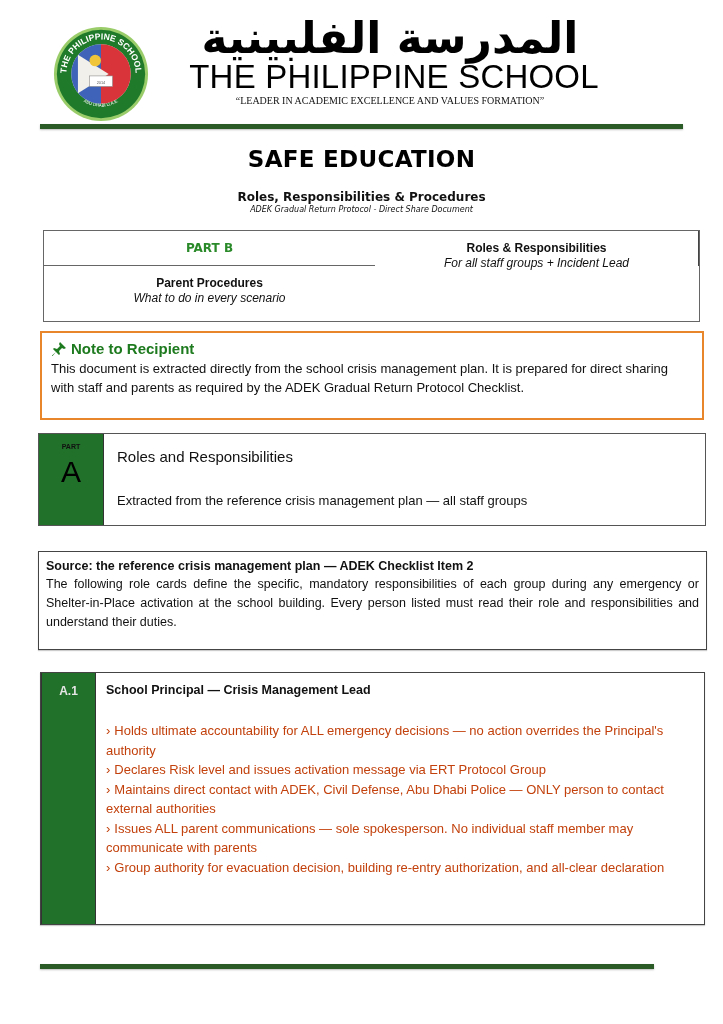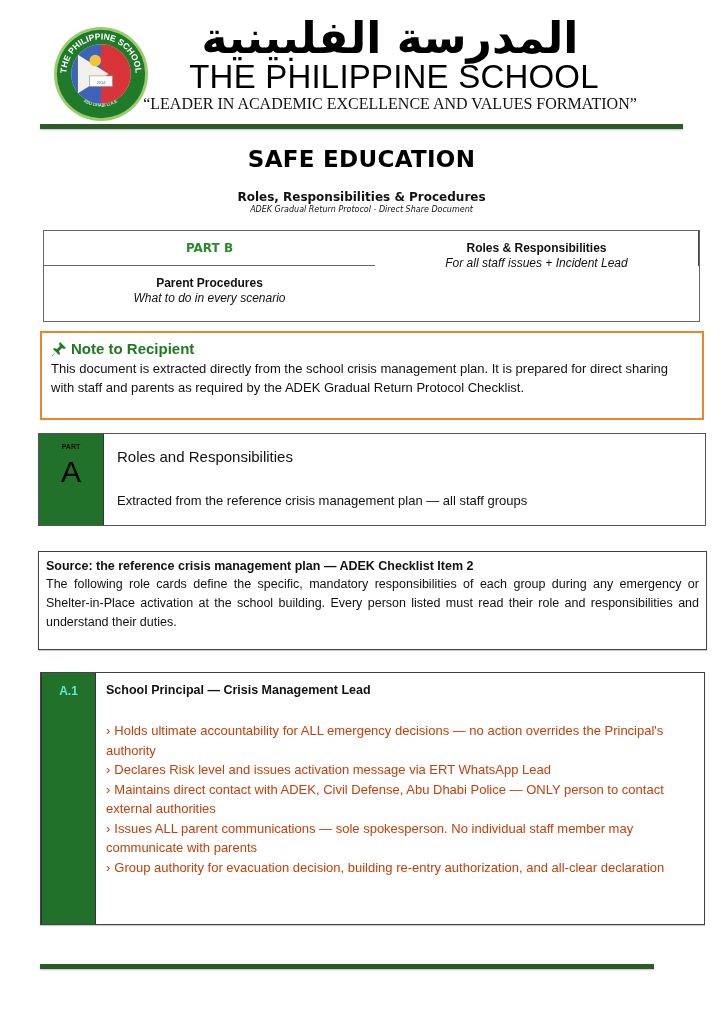--- a/index.html
+++ b/index.html
@@ -16,21 +16,21 @@
       font-family: "DejaVu Sans", sans-serif; font-size: 44px; font-weight: bold;
       line-height: 52px; color: #000; direction: rtl; letter-spacing: 1px;
     }
     .school-name {
       position: absolute; left: 168px; top: 58px; width: 452px; text-align: center;
       font-family: "Liberation Sans", sans-serif; font-size: 33px; line-height: 38px;
       color: #000; letter-spacing: 0.2px;
     }
     .motto {
       position: absolute; left: 130px; top: 95px; width: 520px; text-align: center;
-      font-family: "Liberation Serif", serif; font-size: 16px; color: #111;
+      font-family: "Liberation Serif", serif; font-size: 10px; color: #111;
     }
     .rule {
       position: absolute; left: 40px; width: 643px; height: 5px; background: #2b5c28;
       box-shadow: 0 1px 2px rgba(0,0,0,0.25);
     }
     .rule.top { top: 124px; }
     .rule.bottom { top: 964px; left: 40px; width: 614px; }
 
     
     .title {
@@ -100,21 +100,21 @@
 
     
     .card {
       position: absolute; left: 40px; top: 672px; width: 665px; height: 253px;
       border: 1px solid #444; display: flex; box-shadow: 0 1px 1px rgba(0,0,0,0.2);
     }
     .card .tab {
       width: 55px; background: #22712a; display: flex; justify-content: center;
       border-right: 1px solid #333; border-left: 1px solid #333;
     }
-    .card .tab span { font-size: 12px; font-weight: bold; color: #5eead4; margin-top: 11px; }
+    .card .tab span { font-size: 12px; font-weight: bold; color: #e5e5e5; margin-top: 11px; }
     .card .content { padding: 8px 10px; flex: 1; }
     .card .content .h { font-weight: bold; font-size: 12.5px; line-height: 18px; }
     .card .content ul { list-style: none; margin-top: 22px; }
     .card .content li { font-size: 13px; line-height: 19.5px; color: #c2410c; }
     .card .content li .chev { margin-right: 4px; }
   </style>
 </head>
 <body>
 
 <div class="page">
@@ -145,21 +145,21 @@
   <div class="rule top"></div>
 
   <div class="title">SAFE EDUCATION</div>
   <div class="subtitle">Roles, Responsibilities &amp; Procedures</div>
   <div class="subsub">ADEK Gradual Return Protocol - Direct Share Document</div>
 
   <div class="parts">
     <div class="cell head">PART B</div>
     <div class="cell body left">
       <span class="b">Roles &amp; Responsibilities</span>
-      <span class="i">For all staff issues + Incident Lead</span>
+      <span class="i">For all staff groups + Incident Lead</span>
     </div>
     <div class="cell body">
       <span class="b">Parent Procedures</span>
       <span class="i">What to do in every scenario</span>
     </div>
   </div>
 
   <div class="note">
     <div class="note-head">
       <svg viewBox="0 0 16 16">
@@ -187,21 +187,21 @@
   </div>
 
   <div class="card">
     <div class="tab">
       <span>A.1</span>
     </div>
     <div class="content">
       <div class="h">School Principal — Crisis Management Lead</div>
       <ul>
         <li><span class="chev">›</span><span>Holds ultimate accountability for ALL emergency decisions — no action overrides the Principal's authority</span></li>
-        <li><span class="chev">›</span><span>Declares Risk level and issues activation message via ERT WhatsApp Lead</span></li>
+        <li><span class="chev">›</span><span>Declares Risk level and issues activation message via ERT Protocol Group</span></li>
         <li><span class="chev">›</span><span>Maintains direct contact with ADEK, Civil Defense, Abu Dhabi Police — ONLY person to contact external authorities</span></li>
         <li><span class="chev">›</span><span>Issues ALL parent communications — sole spokesperson. No individual staff member may communicate with parents</span></li>
         <li><span class="chev">›</span><span>Group authority for evacuation decision, building re-entry authorization, and all-clear declaration</span></li>
       </ul>
     </div>
   </div>
 
   <div class="rule bottom"></div>
 </div>
 

